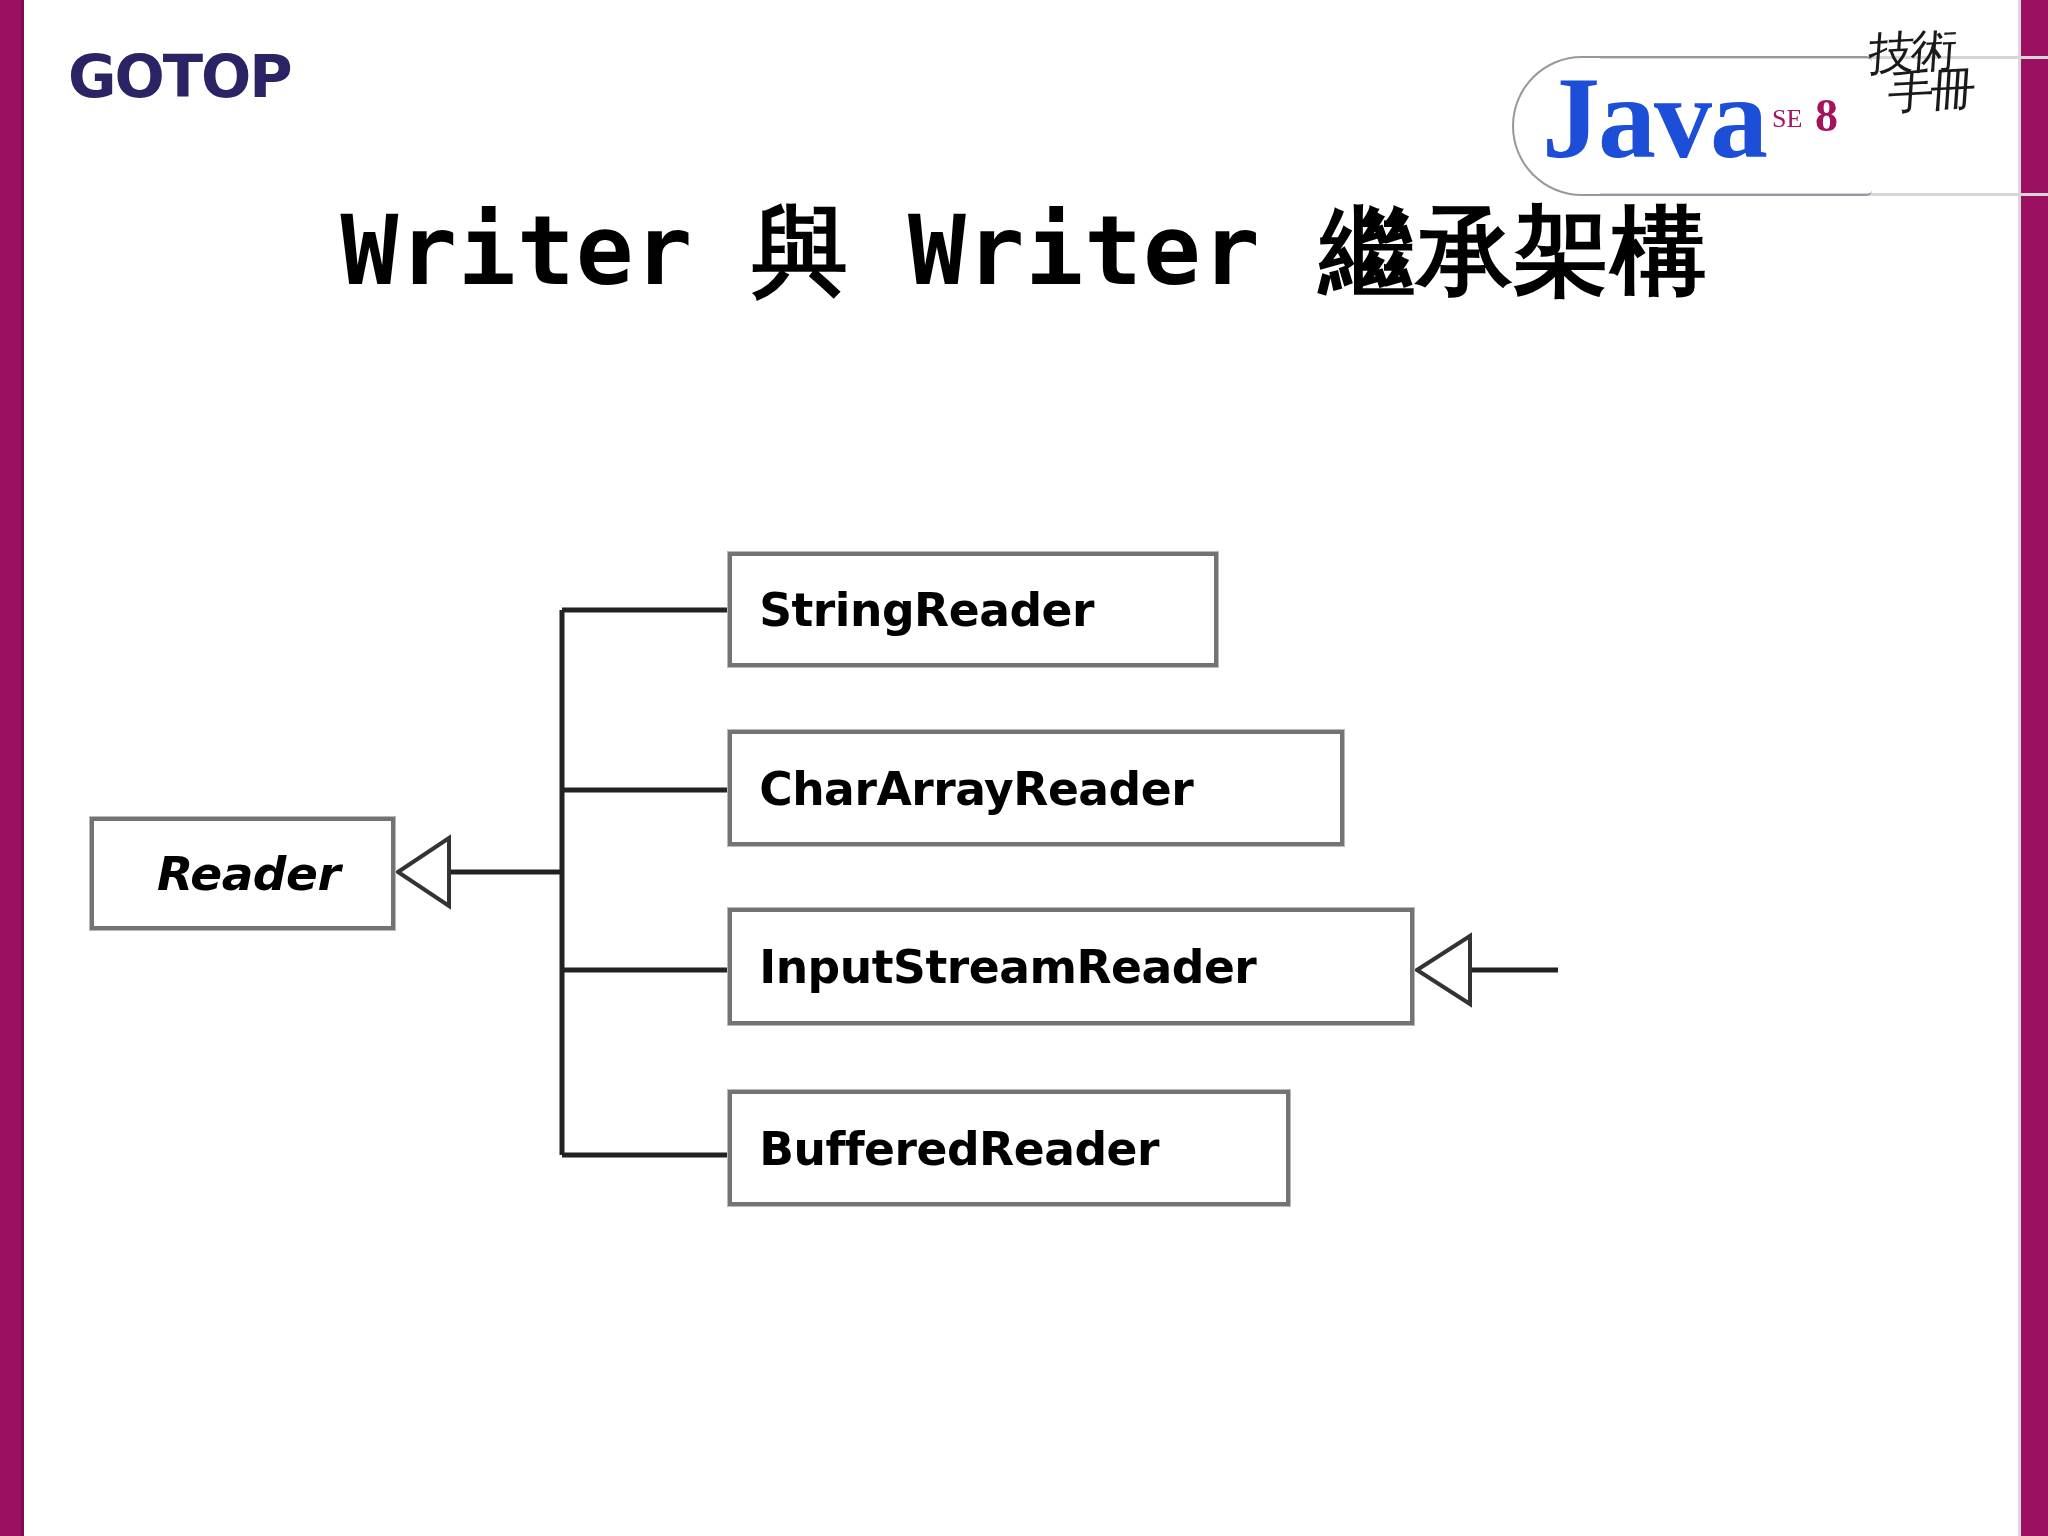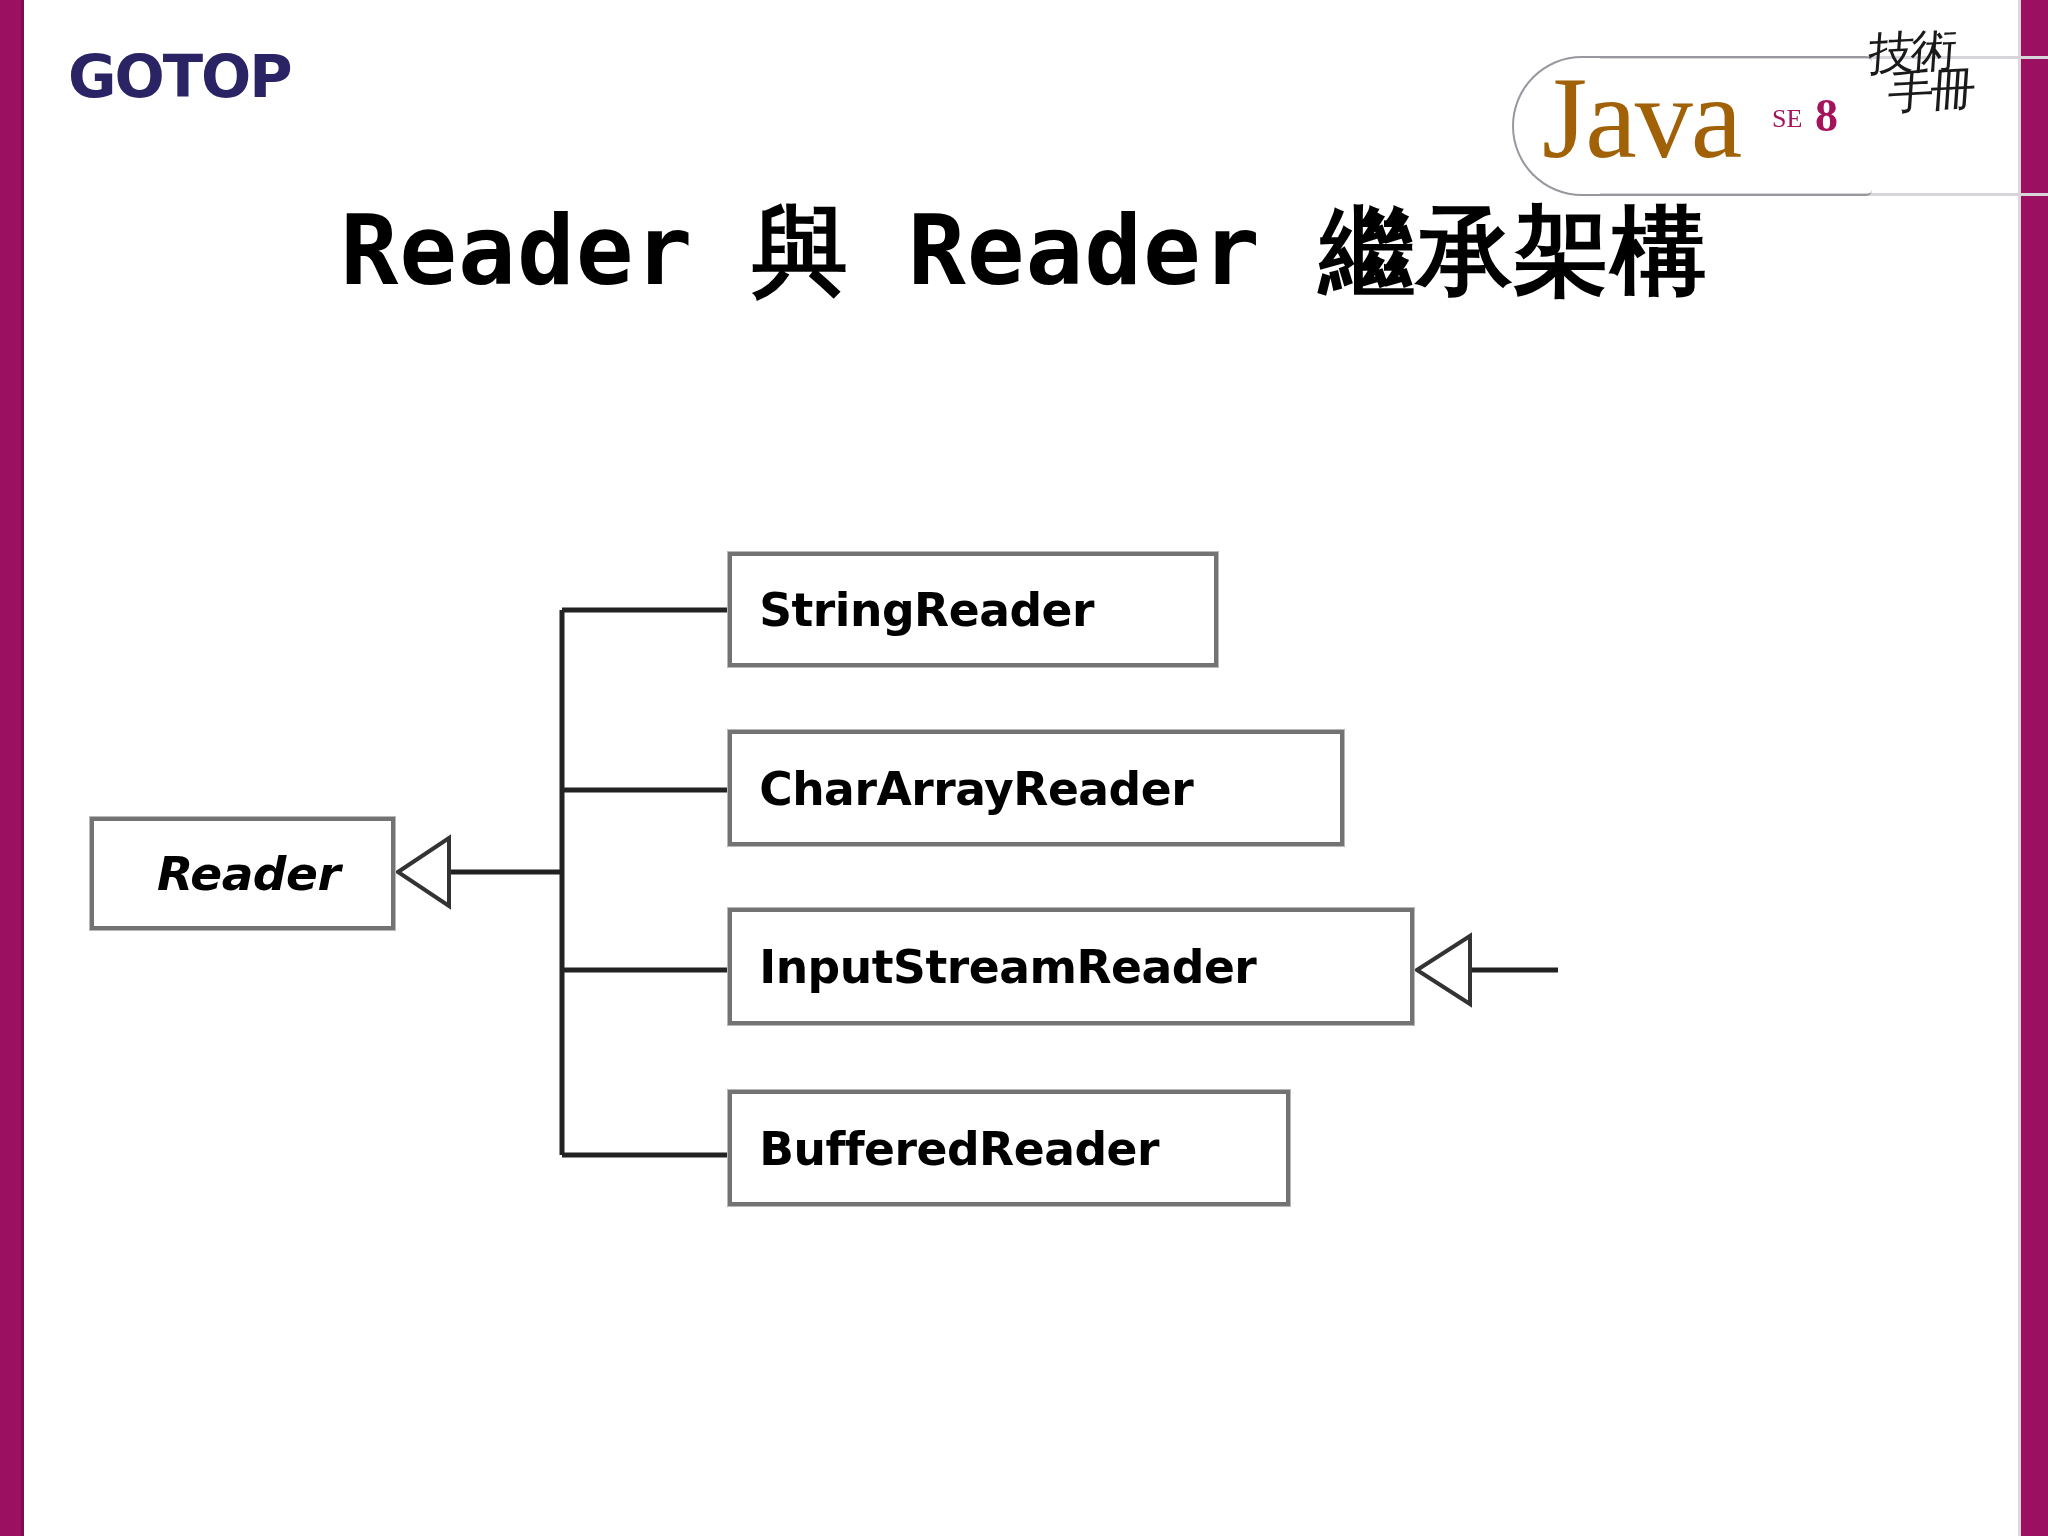--- a/index.html
+++ b/index.html
@@ -85,22 +85,23 @@
     height: 3px;
     background: #d7d4da;
   }
   #java-word {
     position: absolute;
     left: 42px;
     top: 28px;
     font-family: "Liberation Serif", "DejaVu Serif", serif;
     font-size: 116px;
     line-height: 1.12;
-    color: #a16207;
+    color: #1d4ed8;
     letter-spacing: -2px;
+    font-weight: bold;
   }
   #java-se {
     position: absolute;
     left: 272px;
     top: 78px;
     font-family: "Liberation Serif", "DejaVu Serif", serif;
     font-weight: 400;
     font-size: 26px;
     color: #A4135C;
     letter-spacing: 0px;
@@ -211,21 +212,21 @@
     <div id="java-pill"></div>
     <div id="java-word">Java</div>
     <div id="java-se">SE</div>
     <div id="java-8">8</div>
     <div id="java-cjk">
       <span class="r1">技術</span>
       <span class="r2">手冊</span>
     </div>
   </div>
 
-  <div id="slide-title">Reader 與 Reader 繼承架構</div>
+  <div id="slide-title">Writer 與 Writer 繼承架構</div>
 
   <svg id="diagram" viewBox="0 0 2048 1536">
 
     <line x1="562" y1="610" x2="562" y2="1155" stroke="#222222" stroke-width="5"></line>
 
     <line x1="562" y1="610" x2="728" y2="610" stroke="#222222" stroke-width="5"></line>
     <line x1="562" y1="790" x2="728" y2="790" stroke="#222222" stroke-width="5"></line>
     <line x1="562" y1="970" x2="728" y2="970" stroke="#222222" stroke-width="5"></line>
     <line x1="562" y1="1155" x2="728" y2="1155" stroke="#222222" stroke-width="5"></line>
 

